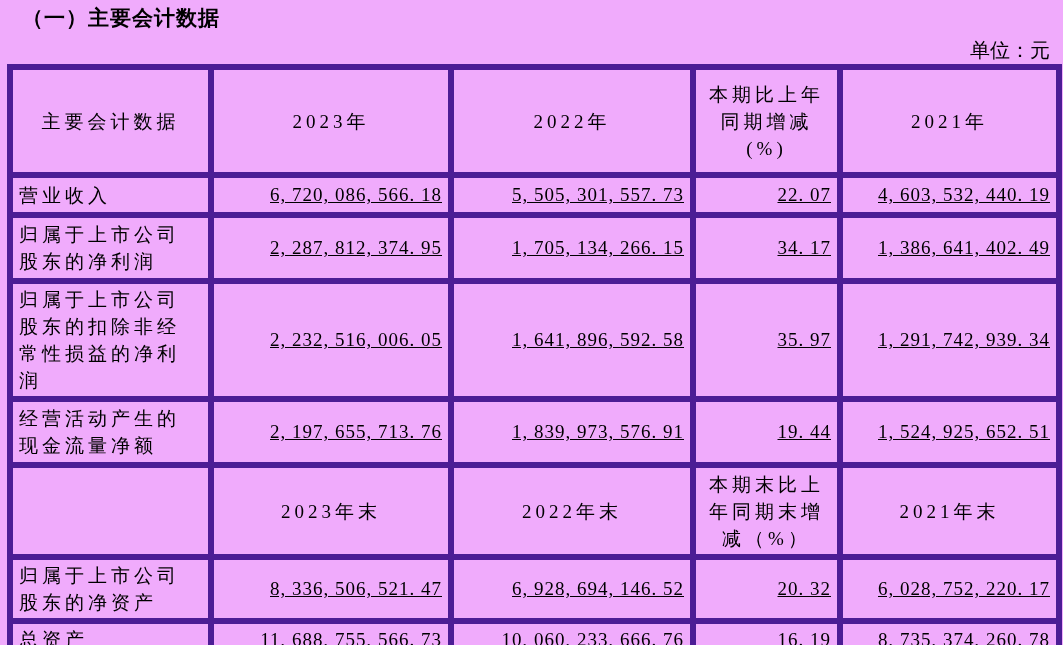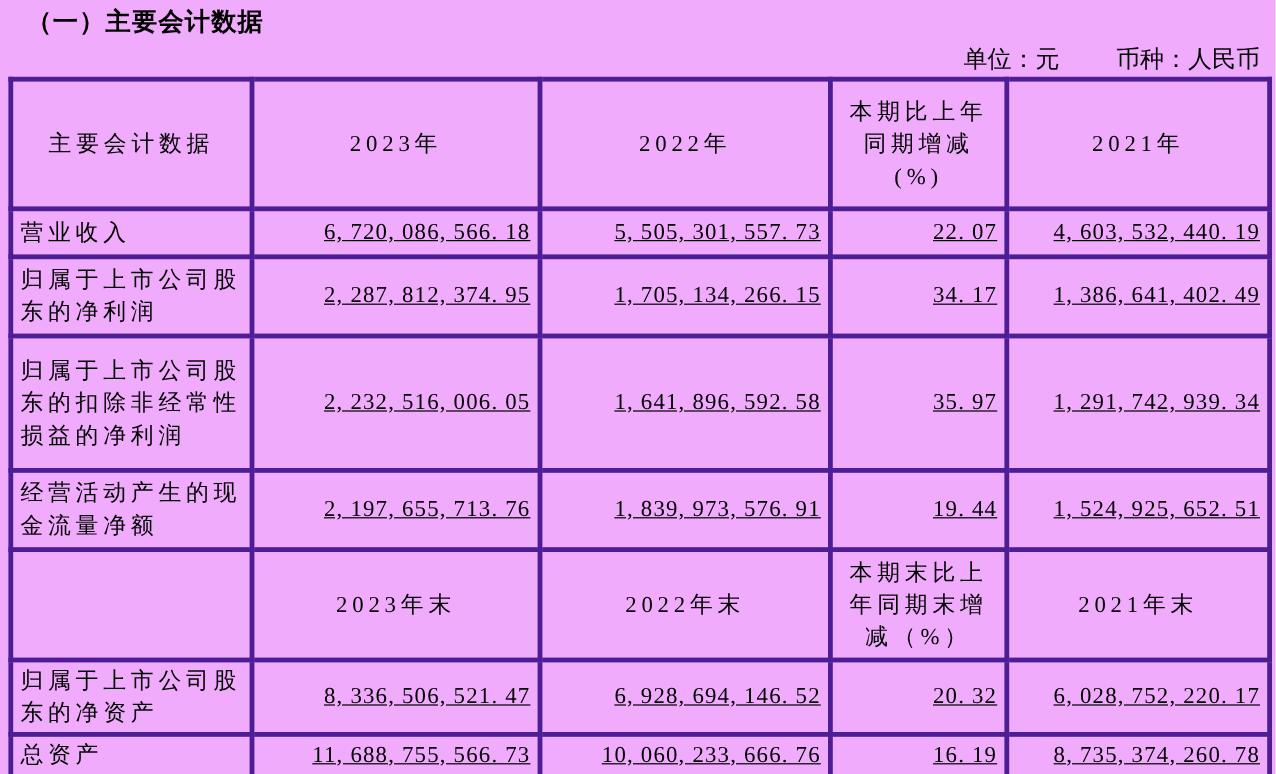--- a/index.html
+++ b/index.html
@@ -36,21 +36,21 @@
   }
   table.acct {
     border-collapse: collapse;
     table-layout: fixed;
     width: 1049px;
     margin-left: 7px;
     border: 2px solid #000000;
     font-size: 19px;
   }
   table.acct td {
-    border: 4px solid #4c1d95;
+    border: 6px solid #4c1d95;
     vertical-align: middle;
     white-space: pre-line;
     padding: 2px 6px;
     box-sizing: border-box;
     overflow: hidden;
   }
   td.hdr {
     text-align: center;
     letter-spacing: 4px;
     line-height: 27px;
@@ -77,21 +77,20 @@
 </style>
 </head>
 <body>
 
 <div class="page">
 
   <div class="section-title">（一）主要会计数据</div>
 
   <div class="unit-line">
     <span>单位：元</span>
-    <span>币种：人民币</span>
   </div>
 
   <table class="acct">
     <colgroup>
       <col style="width:201px">
       <col style="width:240px">
       <col style="width:242px">
       <col style="width:147px">
       <col style="width:219px">
     </colgroup>

